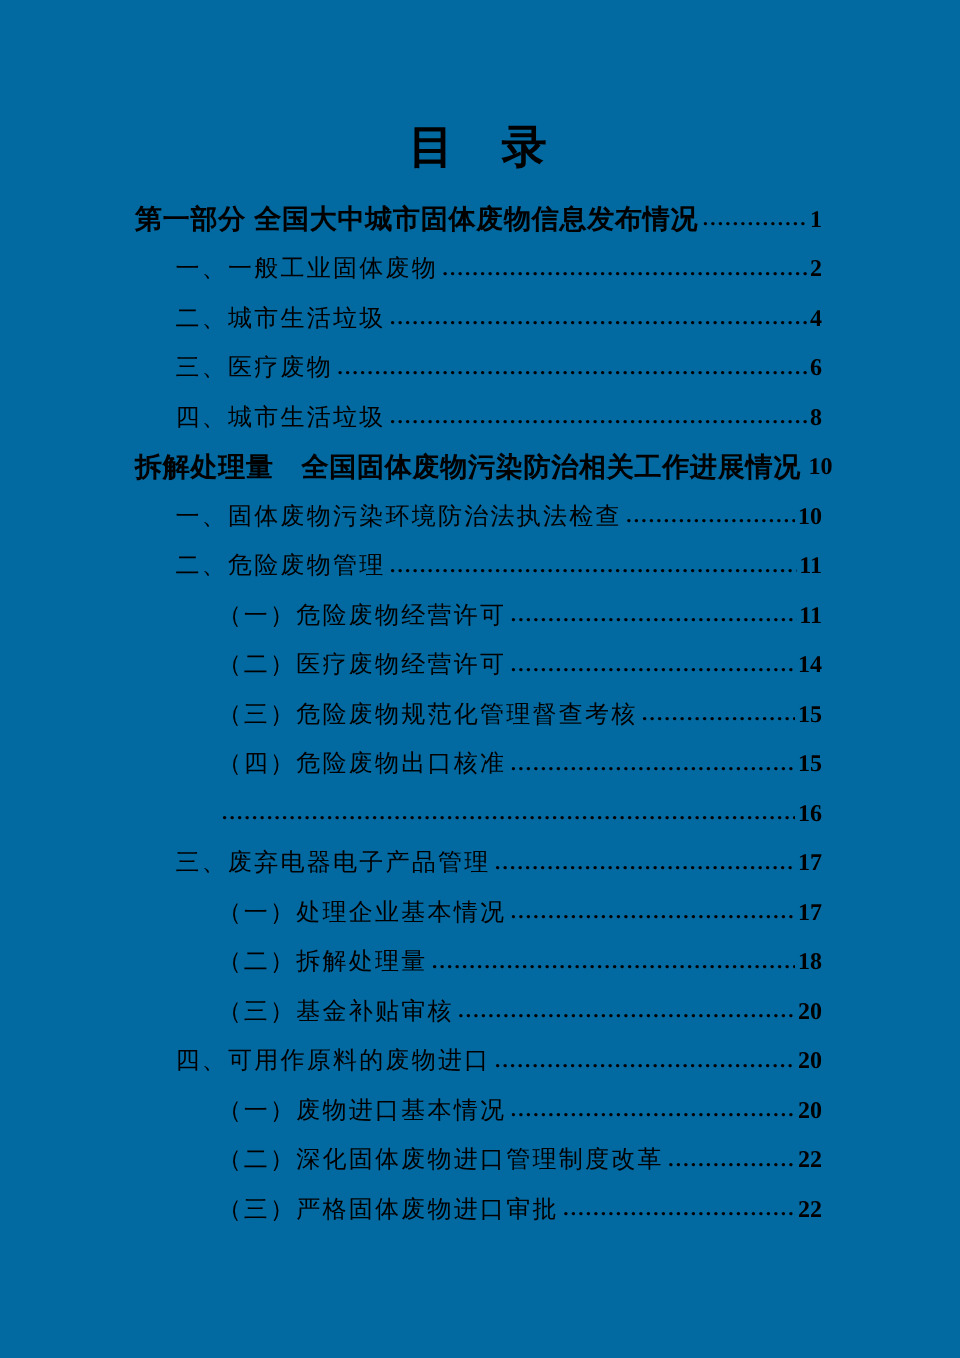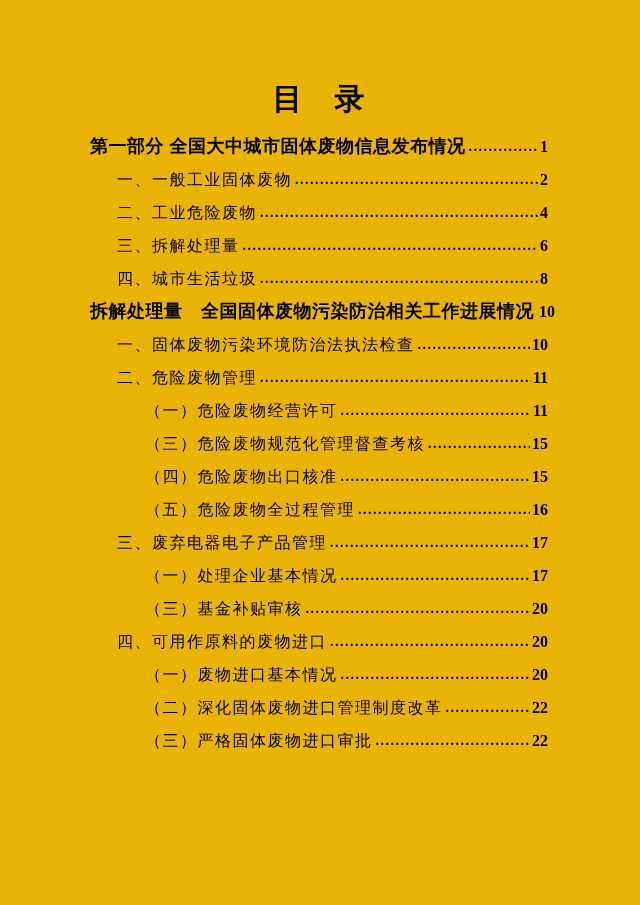--- a/index.html
+++ b/index.html
@@ -12,21 +12,21 @@
     height: 905px;
     color: #000000;
     font-family: "Liberation Serif", serif;
     overflow: hidden;
   }
   .page {
     box-sizing: border-box;
     width: 640px;
     height: 905px;
     padding: 84px 92px 0 90px;
-    background: #eab308;
+    background: #0369a1;
   }
   .doc-title {
     margin: 0 0 16px 0;
     text-align: center;
     font-family: "Liberation Serif", serif;
     font-size: 30px;
     font-weight: bold;
     line-height: 30px;
     white-space: pre;
     letter-spacing: 1px;
@@ -93,26 +93,26 @@
     <span class="label">第一部分 全国大中城市固体废物信息发布情况</span>
     <span class="dots"></span>
     <span class="pagenum">1</span>
   </div>
       <div class="toc-row level-2">
     <span class="label">一、一般工业固体废物</span>
     <span class="dots"></span>
     <span class="pagenum">2</span>
   </div>
       <div class="toc-row level-2">
-    <span class="label">二、工业危险废物</span>
+    <span class="label">二、城市生活垃圾</span>
     <span class="dots"></span>
     <span class="pagenum">4</span>
   </div>
       <div class="toc-row level-2">
-    <span class="label">三、拆解处理量</span>
+    <span class="label">三、医疗废物</span>
     <span class="dots"></span>
     <span class="pagenum">6</span>
   </div>
       <div class="toc-row level-2">
     <span class="label">四、城市生活垃圾</span>
     <span class="dots"></span>
     <span class="pagenum">8</span>
   </div>
       <div class="toc-row level-1">
     <span class="label">拆解处理量　全国固体废物污染防治相关工作进展情况</span>
@@ -128,43 +128,52 @@
     <span class="label">二、危险废物管理</span>
     <span class="dots"></span>
     <span class="pagenum">11</span>
   </div>
       <div class="toc-row level-3">
     <span class="label">（一）危险废物经营许可</span>
     <span class="dots"></span>
     <span class="pagenum">11</span>
   </div>
       <div class="toc-row level-3">
+    <span class="label">（二）医疗废物经营许可</span>
+    <span class="dots"></span>
+    <span class="pagenum">14</span>
+  </div>
+      <div class="toc-row level-3">
     <span class="label">（三）危险废物规范化管理督查考核</span>
     <span class="dots"></span>
     <span class="pagenum">15</span>
   </div>
       <div class="toc-row level-3">
     <span class="label">（四）危险废物出口核准</span>
     <span class="dots"></span>
     <span class="pagenum">15</span>
   </div>
       <div class="toc-row level-3">
-    <span class="label">（五）危险废物全过程管理</span>
     <span class="dots"></span>
     <span class="pagenum">16</span>
   </div>
       <div class="toc-row level-2">
     <span class="label">三、废弃电器电子产品管理</span>
     <span class="dots"></span>
     <span class="pagenum">17</span>
   </div>
       <div class="toc-row level-3">
     <span class="label">（一）处理企业基本情况</span>
     <span class="dots"></span>
     <span class="pagenum">17</span>
+  </div>
+      <div class="toc-row level-3">
+    <span class="label">（二）拆解处理量</span>
+    <span class="dots"></span>
+    <span class="pagenum">18</span>
   </div>
       <div class="toc-row level-3">
     <span class="label">（三）基金补贴审核</span>
     <span class="dots"></span>
     <span class="pagenum">20</span>
   </div>
       <div class="toc-row level-2">
     <span class="label">四、可用作原料的废物进口</span>
     <span class="dots"></span>
     <span class="pagenum">20</span>

